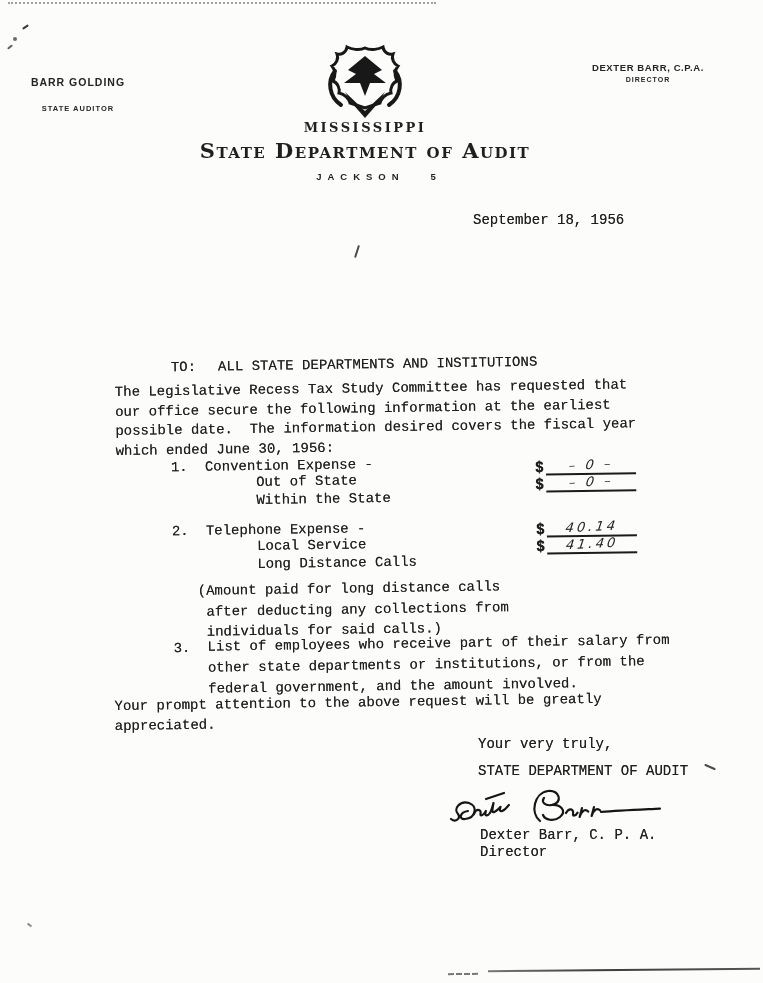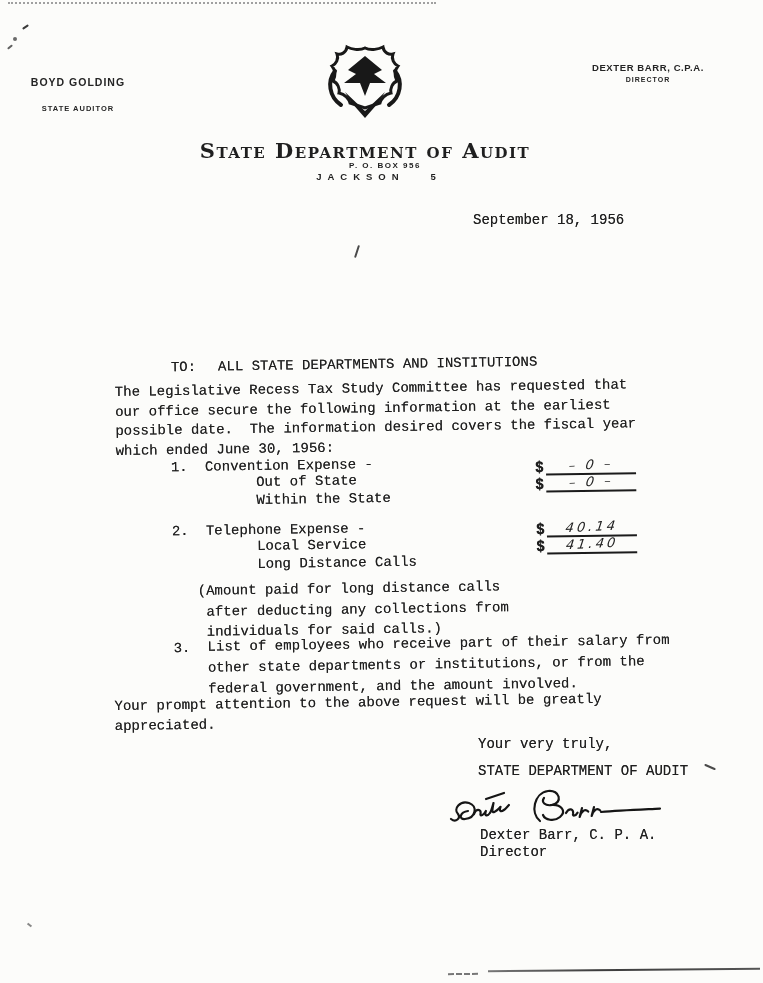--- a/index.html
+++ b/index.html
@@ -88,38 +88,38 @@
   <div class="pen-mark mark-a"></div>
   <div class="pen-mark mark-b"></div>
   <div class="pen-mark mark-c"></div>
   <div class="pen-mark bl-dot"></div>
   <div class="stray-backslash"></div>
   <div class="stray-tick"></div>
   <div class="bottom-line"></div>
   <div class="bottom-dashes"></div>
 
   <div class="hdr-left">
-    <div class="nm">BOYD GOLDING</div>
+    <div class="nm">BARR GOLDING</div>
     <div class="tt">STATE AUDITOR</div>
   </div>
   <div class="hdr-right">
     <div class="nm">DEXTER BARR, C.P.A.</div>
     <div class="tt">DIRECTOR</div>
   </div>
 
   <svg class="seal" viewBox="0 0 80 76">
     <path d="M40,4 C46,7 54,5 58,3 C59,9 64,11 68,10 C66,15 69,20 73,22 C69,27 70,33 72,37 C67,39 65,45 66,49 C60,50 56,55 55,59 L40,64 L25,59 C24,55 20,50 14,49 C15,45 13,39 8,37 C10,33 11,27 7,22 C11,20 14,15 12,10 C16,11 21,9 22,3 C26,5 34,7 40,4 Z" fill="none" stroke="#181818" stroke-width="3"></path>
     <path d="M40,12 L23,26 L31,30 L19,39 L35,39 L40,52 L45,39 L61,39 L49,30 L57,26 Z" fill="#181818"></path>
     <path d="M10,27 C2,37 4,53 16,61" fill="none" stroke="#181818" stroke-width="4" stroke-linecap="round"></path>
     <path d="M70,27 C78,37 76,53 64,61" fill="none" stroke="#181818" stroke-width="4" stroke-linecap="round"></path>
     <path d="M20,48 L40,67 L60,48 L54,58 L40,74 L26,58 Z" fill="#181818"></path>
   </svg>
 
+  <div class="c-line state">MISSISSIPPI</div>
   <div class="c-line dept">State Department of Audit</div>
-  <div class="c-line pobox">P. O. BOX 956</div>
   <div class="c-line city">JACKSON   5</div>
 
   <div class="typed date-line">September 18, 1956</div>
 
   <div class="body-rot">
 
     <div class="typed to-line">
       <span class="lbl">TO:</span><span>ALL STATE DEPARTMENTS AND INSTITUTIONS</span>
     </div>
 

